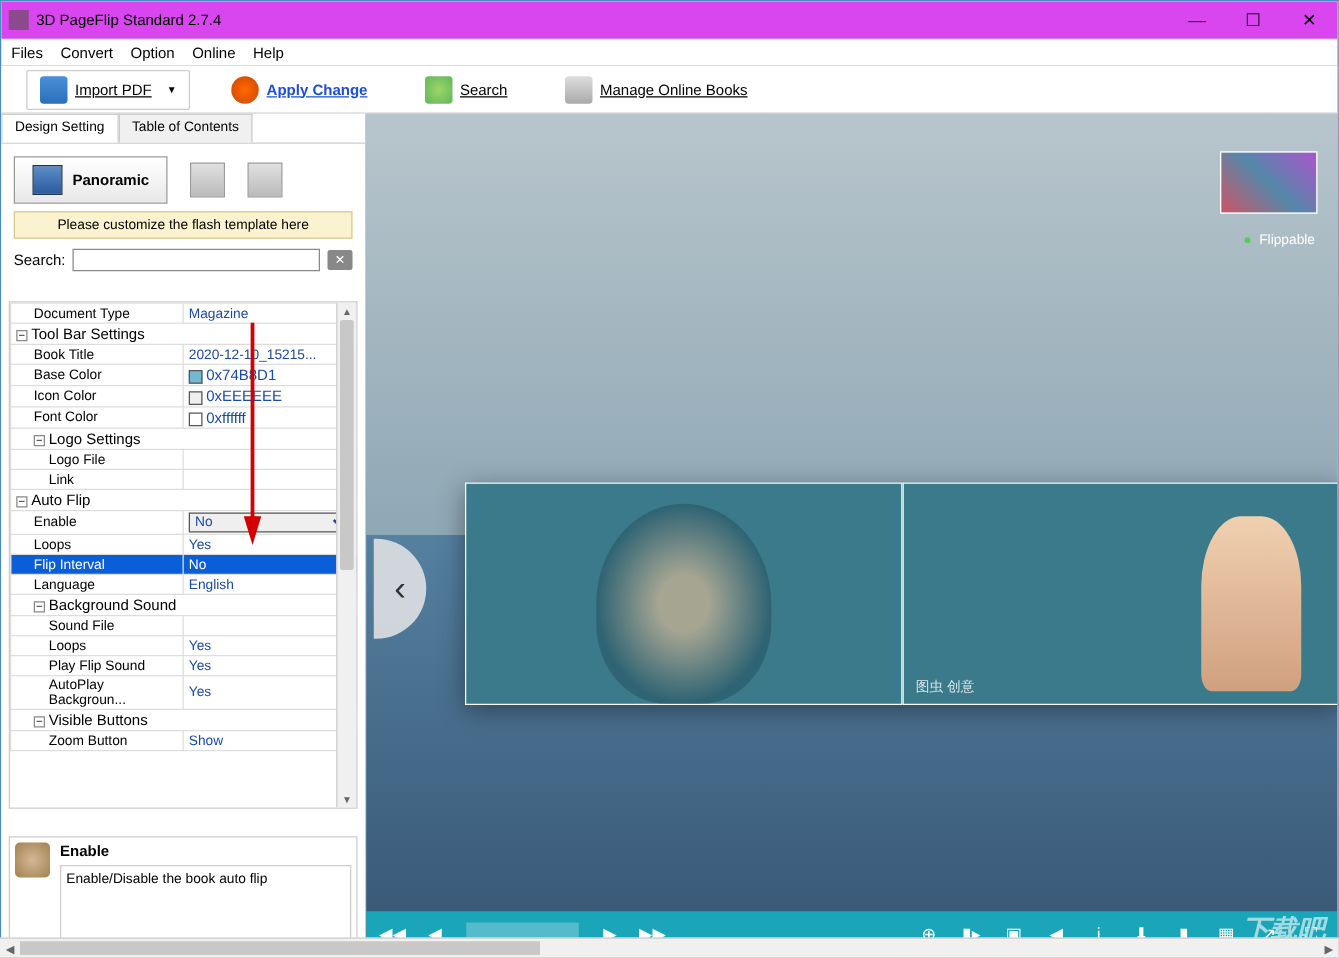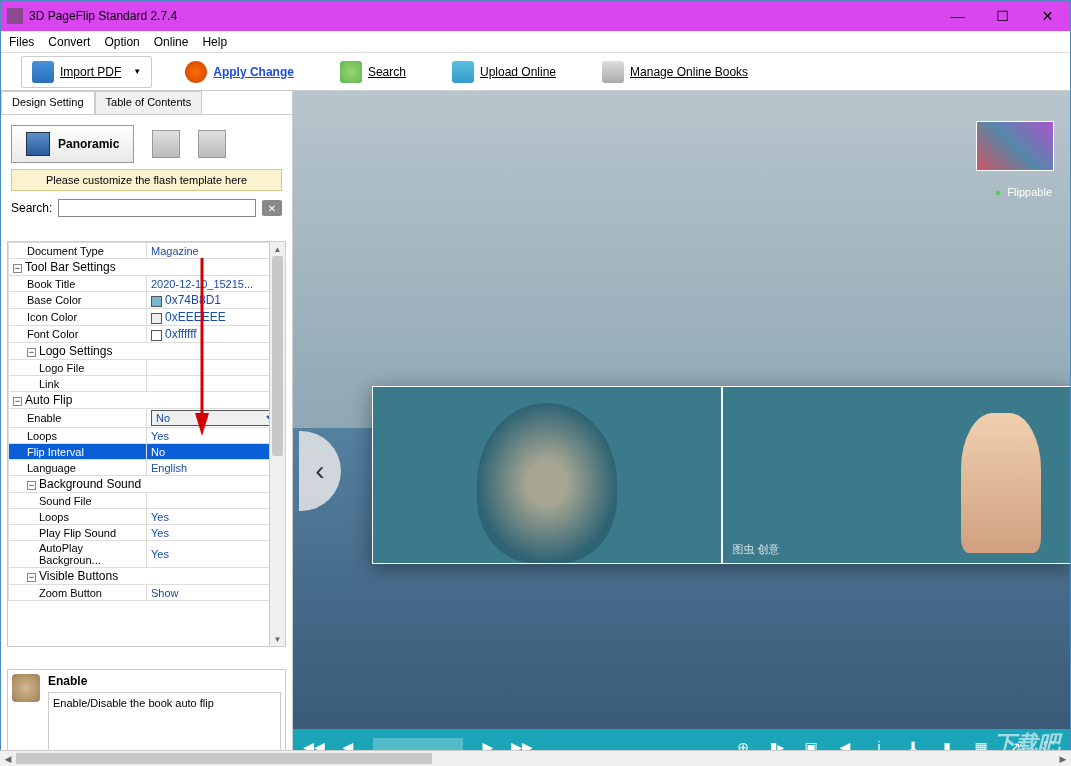--- a/index.html
+++ b/index.html
@@ -127,24 +127,20 @@
     <span class="uline">Import PDF</span>
     <span class="dropdown-arrow">▼</span>
   </div>
   <div class="toolbar-btn">
     <span class="tb-icon ic-apply"></span>
     <span class="apply-text">Apply Change</span>
   </div>
   <div class="toolbar-btn">
     <span class="tb-icon ic-publish"></span>
     <span class="uline">Search</span>
-  </div>
-  <div class="toolbar-btn">
-    <span class="tb-icon ic-upload"></span>
-    <span class="uline">Upload Online</span>
   </div>
   <div class="toolbar-btn">
     <span class="tb-icon ic-manage"></span>
     <span class="uline">Manage Online Books</span>
   </div>
 </div>
 
 <div class="main">
   <div class="left-panel">
     <div class="tabs">

